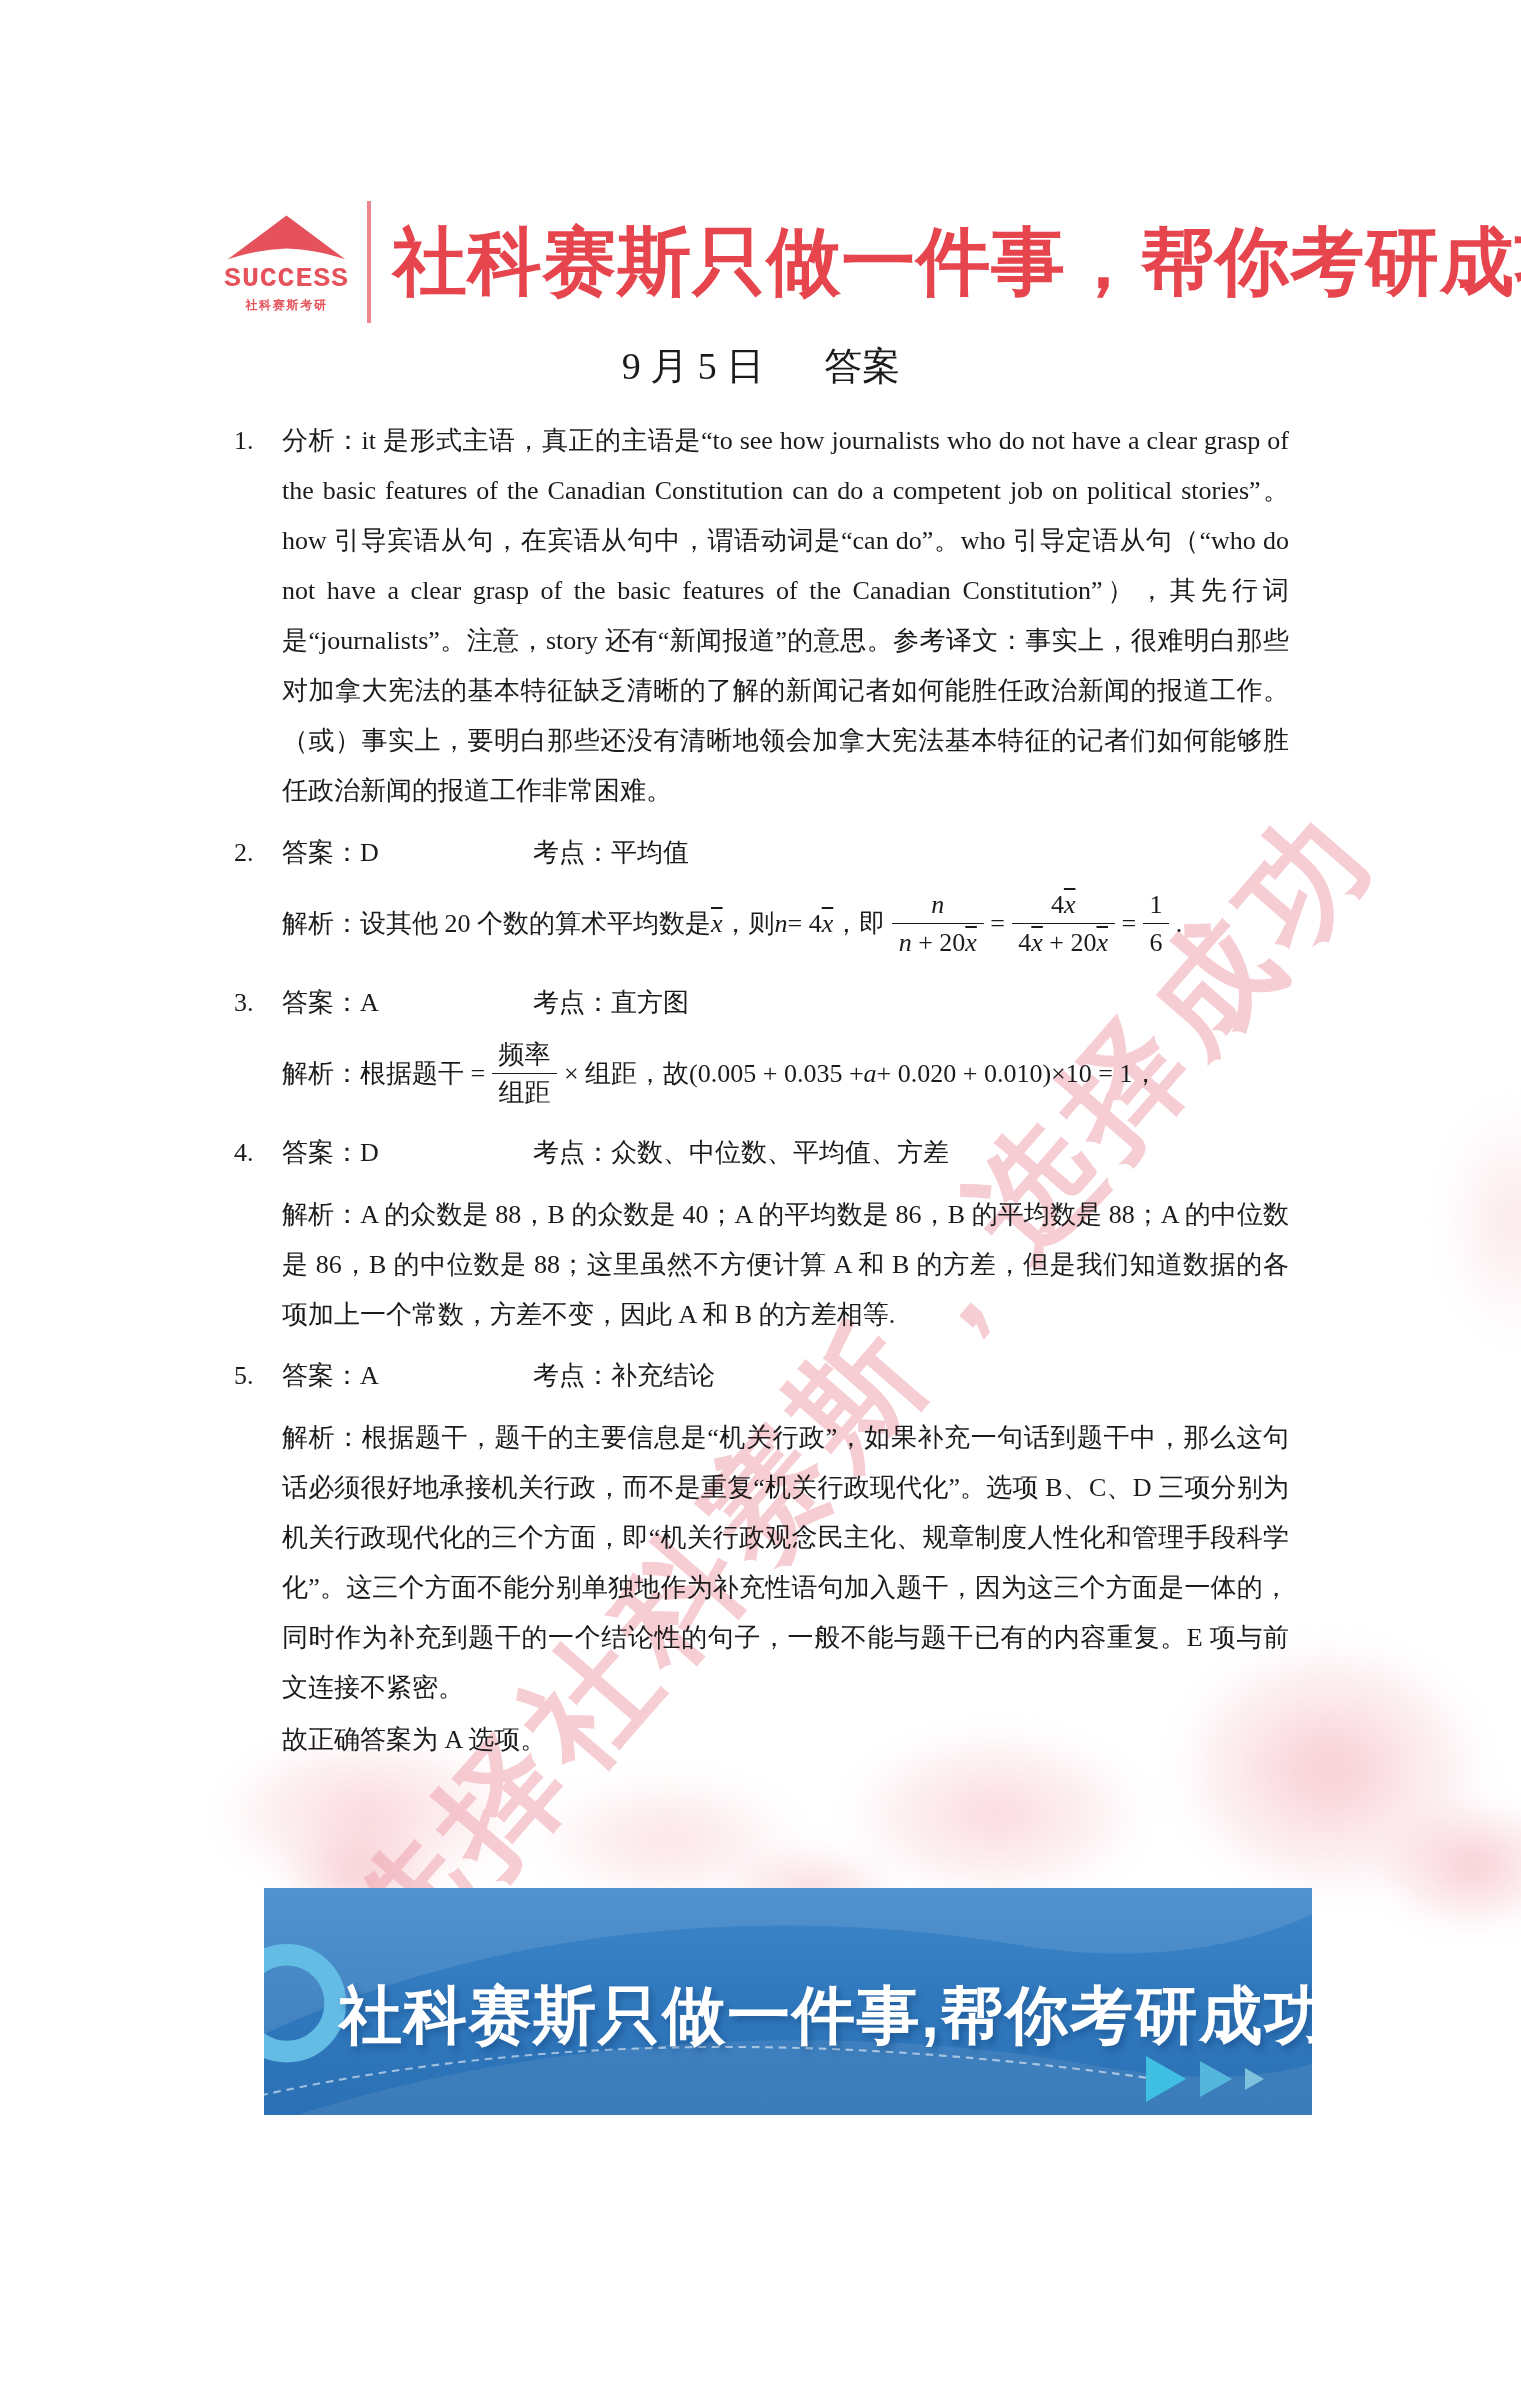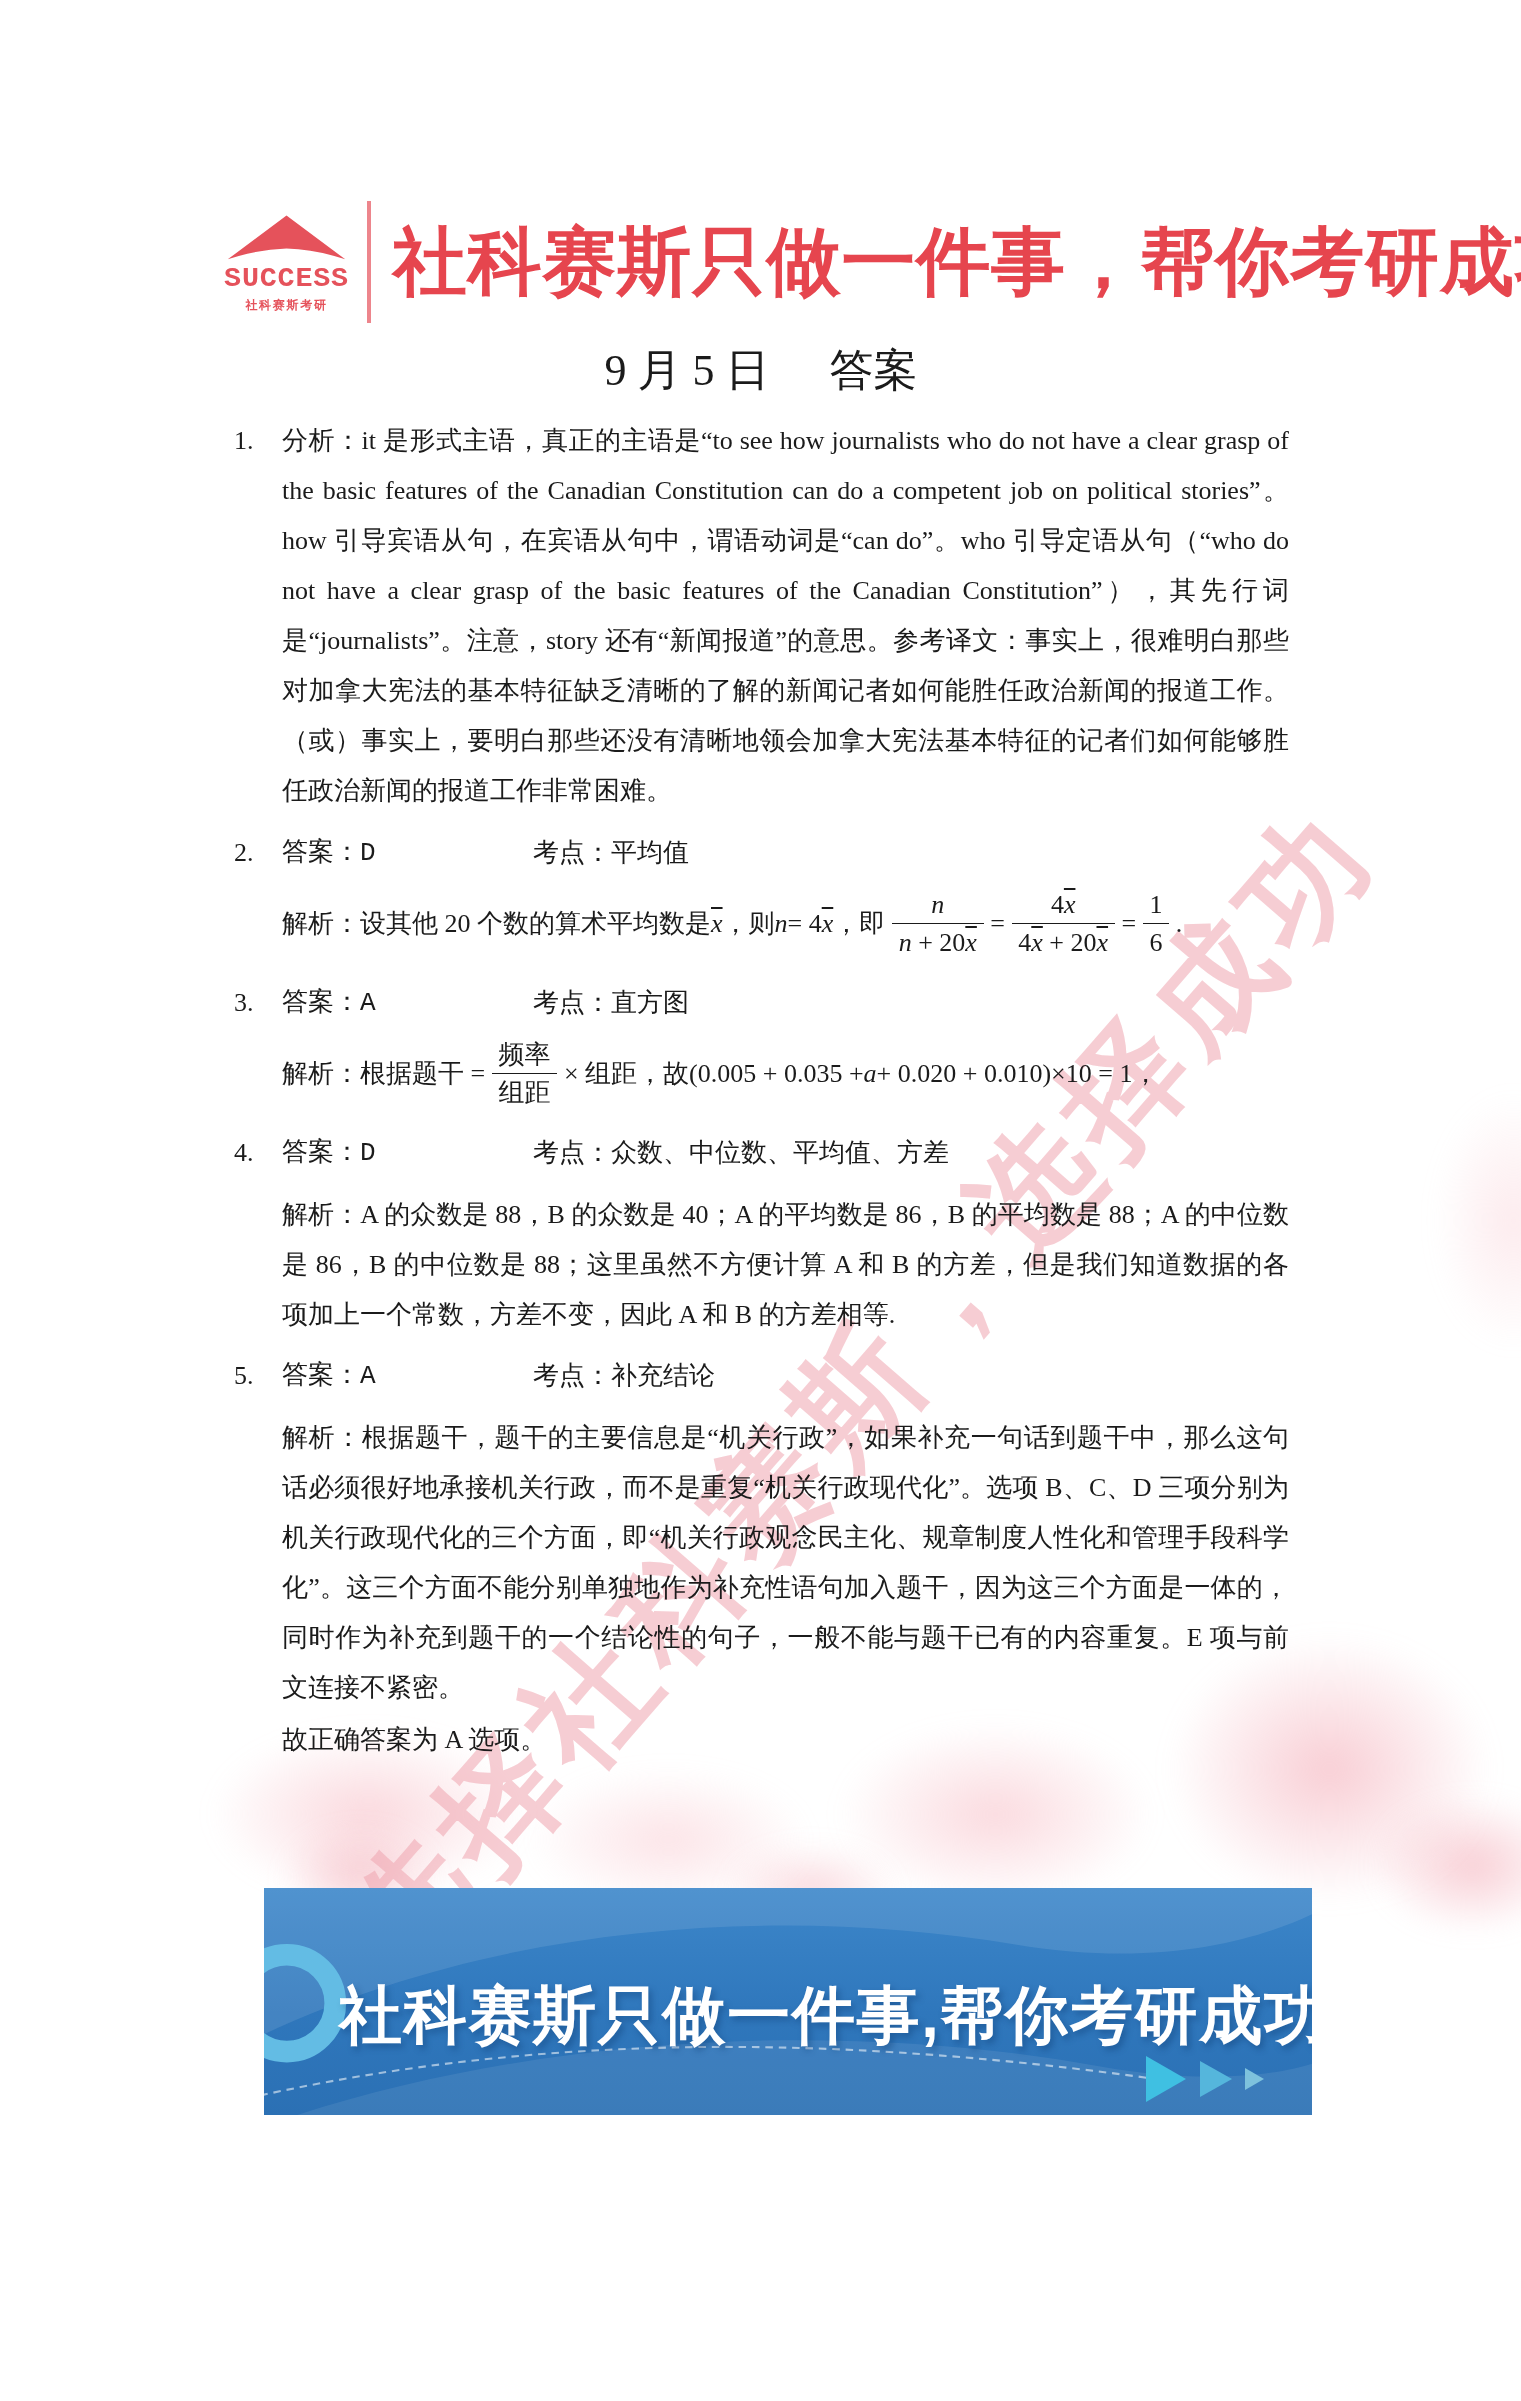--- a/index.html
+++ b/index.html
@@ -31,29 +31,29 @@
   .header{position:absolute;left:224px;top:191px;right:217px;height:142px;z-index:3;display:flex;align-items:center;}
   .logo{width:125px;flex:none;text-align:center;line-height:1;}
   .logo .brand{font-family:Liberation Mono, monospace;font-weight:800;font-size:28.4px;letter-spacing:0.8px;margin-top:1.7px;}
   .logo .sub{font-family:"Liberation Sans","DejaVu Sans",sans-serif;font-weight:700;font-size:12px;letter-spacing:1.7px;margin-top:5px;}
   .divider{width:3.3px;height:122px;background:#ed858c;margin:0 22px 0 18.4px;flex:none;}
   .slogan{
     font-family:"Liberation Sans","DejaVu Sans",sans-serif;font-weight:900;
     font-size:74px;letter-spacing:0.8px;white-space:nowrap;line-height:1;
   }
   
-  .title{position:absolute;top:341px;left:0;width:100%;text-align:center;z-index:3;font-size:44px;}
+  .title{position:absolute;top:341px;left:0;width:100%;text-align:center;z-index:3;font-size:38px;}
   .title .gap{display:inline-block;width:60px;}
   
   .content{position:absolute;top:416px;left:234px;width:1055px;z-index:3;font-size:26px;line-height:50px;}
   .item{display:flex;align-items:flex-start;}
   .inum{width:48px;flex:none;}
   .ibody{flex:1;min-width:0;text-align:justify;}
   .row{display:flex;margin-top:11.7px;}
-  .row .answer{width:251px;flex:none;font-family:Liberation Mono, monospace;}
+  .row .answer{width:251px;flex:none;}
   .para{text-align:justify;}
   .mt{margin-top:11.7px;}
   .it{font-style:italic;}
   .xb{font-style:italic;text-decoration:overline;}
   .mathline{display:flex;align-items:center;flex-wrap:nowrap;margin:8.4px 0 5px 0;}
   .frac{display:inline-flex;flex-direction:column;align-items:center;vertical-align:middle;margin:0 6.7px;line-height:37px;}
   .frac .den{border-top:1.7px solid #1b1b1b;}
   .frac .num,.frac .den{padding:0 6.7px;white-space:nowrap;}
   .conclusion{margin-top:1.7px;}
   

